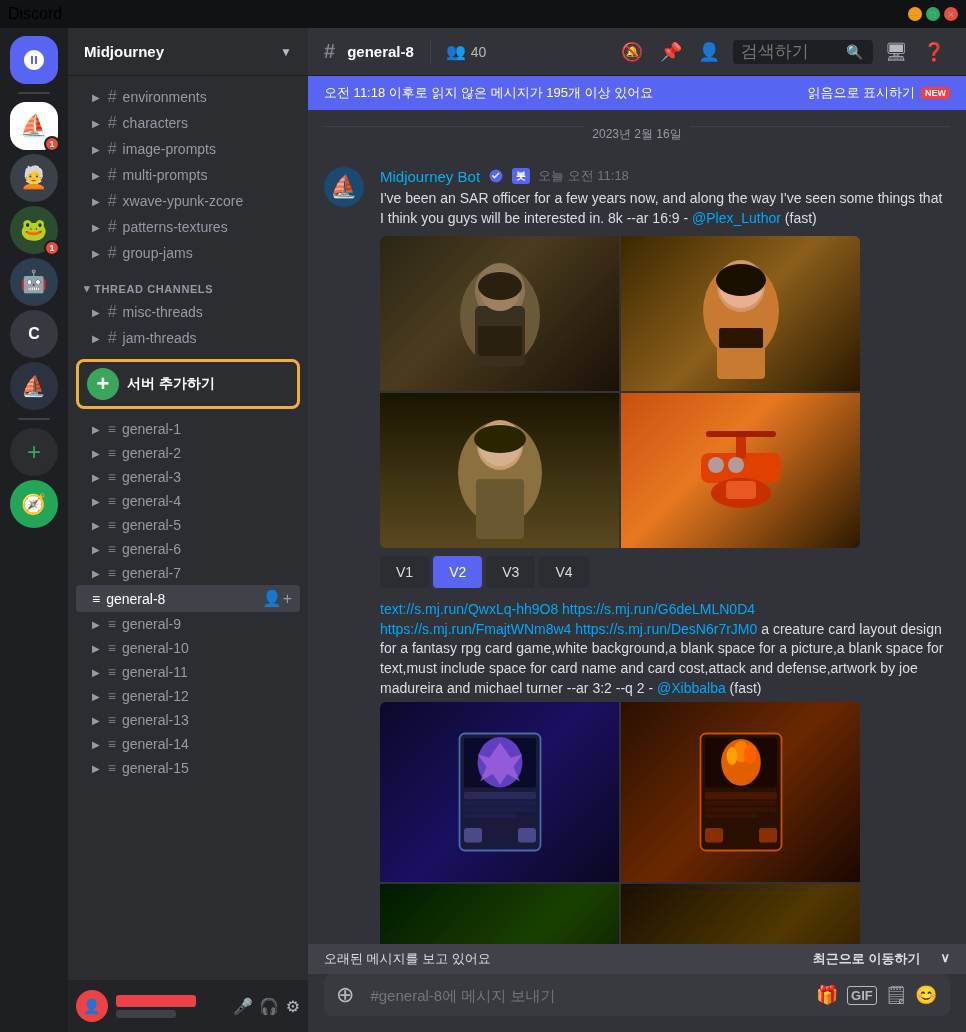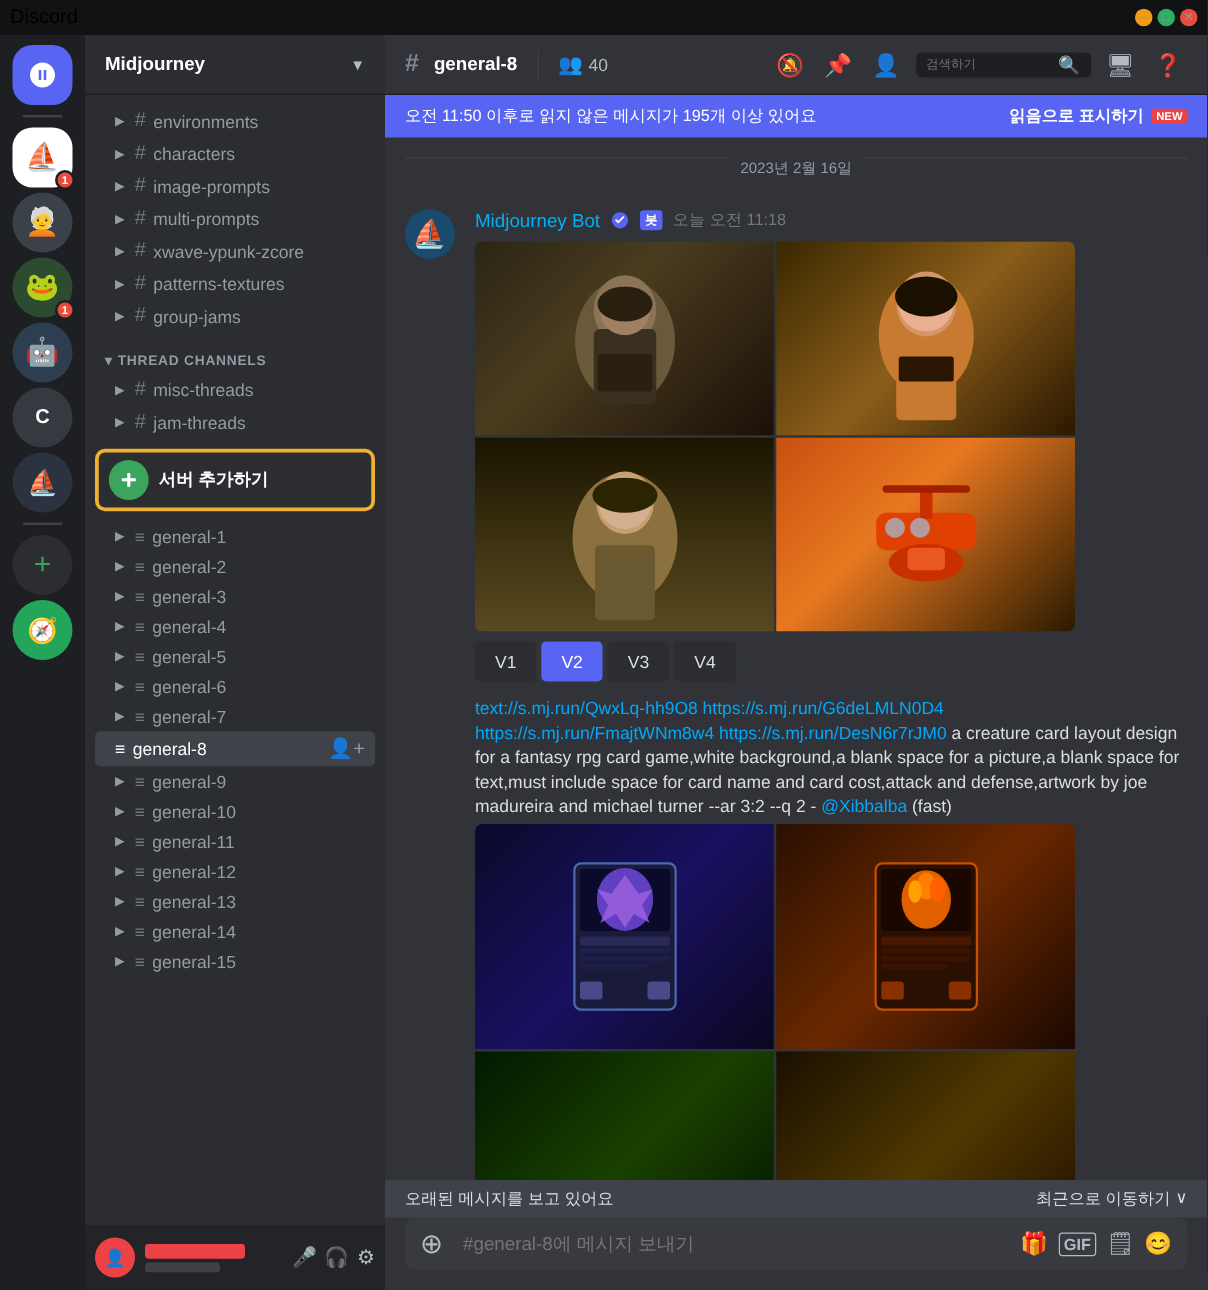--- a/index.html
+++ b/index.html
@@ -42,27 +42,27 @@
     
     
     .channel-header { height: 48px; background: #313338; border-bottom: 1px solid #1e1f22; display: flex; align-items: center; padding: 0 16px; gap: 12px; flex-shrink: 0; }
     .channel-header .hash-icon { color: #80848e; font-size: 22px; font-weight: bold; }
     .channel-header .channel-name { color: #fff; font-size: 15px; font-weight: 600; }
     .header-divider { width: 1px; height: 24px; background: #3f4147; margin: 0 4px; }
     .header-icon { color: #b5bac1; font-size: 18px; cursor: pointer; padding: 4px; }
     .header-icons-right { margin-left: auto; display: flex; align-items: center; gap: 8px; }
     .member-count { display: flex; align-items: center; gap: 4px; color: #b5bac1; font-size: 14px; }
     .search-box { display: flex; align-items: center; background: #1e1f22; border-radius: 4px; padding: 2px 8px; gap: 6px; min-width: 140px; }
-    .search-box input { background: transparent; border: none; outline: none; color: #b5bac1; font-size: 10px; width: 100px; }
+    .search-box input { background: transparent; border: none; outline: none; color: #b5bac1; font-size: 17px; width: 100px; }
     .search-box .search-icon { color: #b5bac1; font-size: 14px; }
     
     
     .notification-bar { background: #5865f2; padding: 8px 16px; display: flex; align-items: center; justify-content: space-between; flex-shrink: 0; }
     .notification-text { color: #fff; font-size: 13px; }
-    .mark-read-btn { background: transparent; border: none; color: #fff; font-size: 13px; font-weight: 700; cursor: pointer; display: flex; align-items: center; gap: 4px; }
+    .mark-read-btn { background: transparent; border: none; color: #fff; font-size: 13px; font-weight: 400; cursor: pointer; display: flex; align-items: center; gap: 4px; }
     .new-badge { background: #ed4245; color: #fff; font-size: 9px; font-weight: bold; padding: 1px 4px; border-radius: 3px; }
     
     
     .date-divider { display: flex; padding: 16px; gap: 8px; }
     .date-divider::before, .date-divider::after { content: ''; flex: 1; height: 1px; background: #3f4147; }
     .date-divider span { color: #949ba4; font-size: 12px; font-weight: 500; }
     
     
     .messages-area { flex: 1; overflow-y: auto; padding: 0 16px; }
     
@@ -81,21 +81,21 @@
     
     
     .action-buttons { display: flex; gap: 4px; margin-top: 8px; }
     .action-btn { background: #2b2d31; border: none; border-radius: 4px; padding: 8px 16px; color: #dbdee1; font-size: 14px; cursor: pointer; min-width: 48px; }
     .action-btn.active { background: #5865f2; color: #fff; }
     .action-btn.icon-btn { background: #2b2d31; padding: 8px 12px; }
     
     
     .bottom-bar { background: #404249; padding: 6px 16px; display: flex; align-items: center; justify-content: space-between; flex-shrink: 0; }
     .bottom-bar-text { color: #dbdee1; font-size: 13px; }
-    .jump-btn { background: transparent; border: none; color: #dbdee1; font-size: 13px; font-weight: 400; cursor: pointer; display: flex; align-items: flex-start; gap: 4px; }
+    .jump-btn { background: transparent; border: none; color: #dbdee1; font-size: 13px; font-weight: 700; cursor: pointer; display: flex; align-items: flex-start; gap: 20px; }
     
     
     .input-area { padding: 0 16px 16px; flex-shrink: 0; }
     .message-input { background: #383a40; border-radius: 8px; display: flex; align-items: center; padding: 0 8px; gap: 8px; }
     .input-add-btn { color: #b5bac1; font-size: 22px; cursor: pointer; padding: 8px 4px; }
     .input-field { flex: 1; background: transparent; border: none; outline: none; color: #dbdee1; font-size: 15px; padding: 11px 4px; }
     .input-icons { display: flex; align-items: center; gap: 8px; padding: 8px 4px; }
     .input-icon { color: #b5bac1; font-size: 18px; cursor: pointer; }
 
     
@@ -328,21 +328,21 @@
         <div class="search-box">
           <input type="text" placeholder="검색하기" style="">
           <span class="search-icon">🔍</span>
         </div>
         <span class="header-icon">🖥</span>
         <span class="header-icon">❓</span>
       </div>
     </div>
 
     <div class="notification-bar">
-      <span class="notification-text">오전 11:50 이후로 읽지 않은 메시지가 195개 이상 있어요</span>
+      <span class="notification-text">오전 11:18 이후로 읽지 않은 메시지가 195개 이상 있어요</span>
       <div style="display:flex;align-items:center;gap:6px;">
         <button class="mark-read-btn">읽음으로 표시하기</button>
         <span class="new-badge">NEW</span>
       </div>
     </div>
 
     <div class="date-divider">
       <span>2023년 2월 16일</span>
     </div>
 
@@ -354,20 +354,23 @@
         </div>
         <div class="message-content">
           <div class="message-header">
             <span class="message-author bot">Midjourney Bot</span>
             <svg width="16" height="16" viewBox="0 0 16 16" style="vertical-align:middle;">
                 <path fill="#5865f2" d="M14.5 8a6.5 6.5 0 1 1-13 0 6.5 6.5 0 0 1 13 0z"></path>
                 <path fill="white" d="M6.5 10.5L4 8l1-1 1.5 1.5 4-4 1 1-5 5z"></path>
               </svg>
             <span class="bot-badge">봇</span>
             <span class="message-time">오늘 오전 11:18</span>
+          </div>
+          <div class="message-text">
+            I've been an SAR officer for a few years now, and along the way I've seen some things that I think you guys will be interested in. 8k --ar 16:9 - <span class="mention">@Plex_Luthor</span> (fast)
           </div>
 
           <div style="display:grid;grid-template-columns:1fr 1fr;gap:2px;max-width:480px;margin-top:8px;border-radius:6px;overflow:hidden;">
 
             <div style="height:155px;background:linear-gradient(135deg,#2a2515 0%,#4a3c1e 40%,#1a1008 100%);display:flex;align-items:center;justify-content:center;overflow:hidden;position:relative;">
               <svg viewBox="0 0 120 155" width="120" height="155">
                 <ellipse cx="60" cy="80" rx="40" ry="50" fill="#6b5a3a"></ellipse>
                 <ellipse cx="60" cy="55" rx="25" ry="28" fill="#8b7355"></ellipse>
                 <rect x="35" y="70" width="50" height="60" rx="5" fill="#3a3020"></rect>
                 <circle cx="60" cy="55" r="20" fill="#a08060"></circle>

